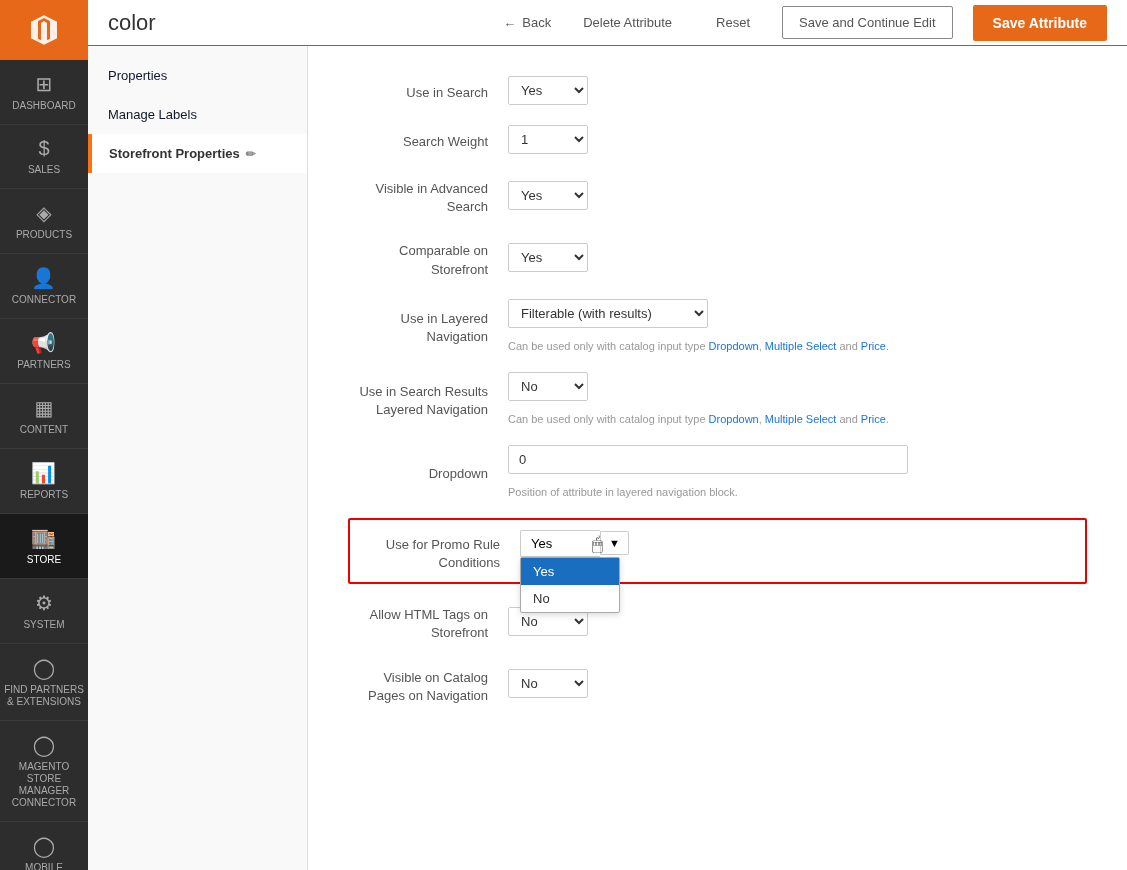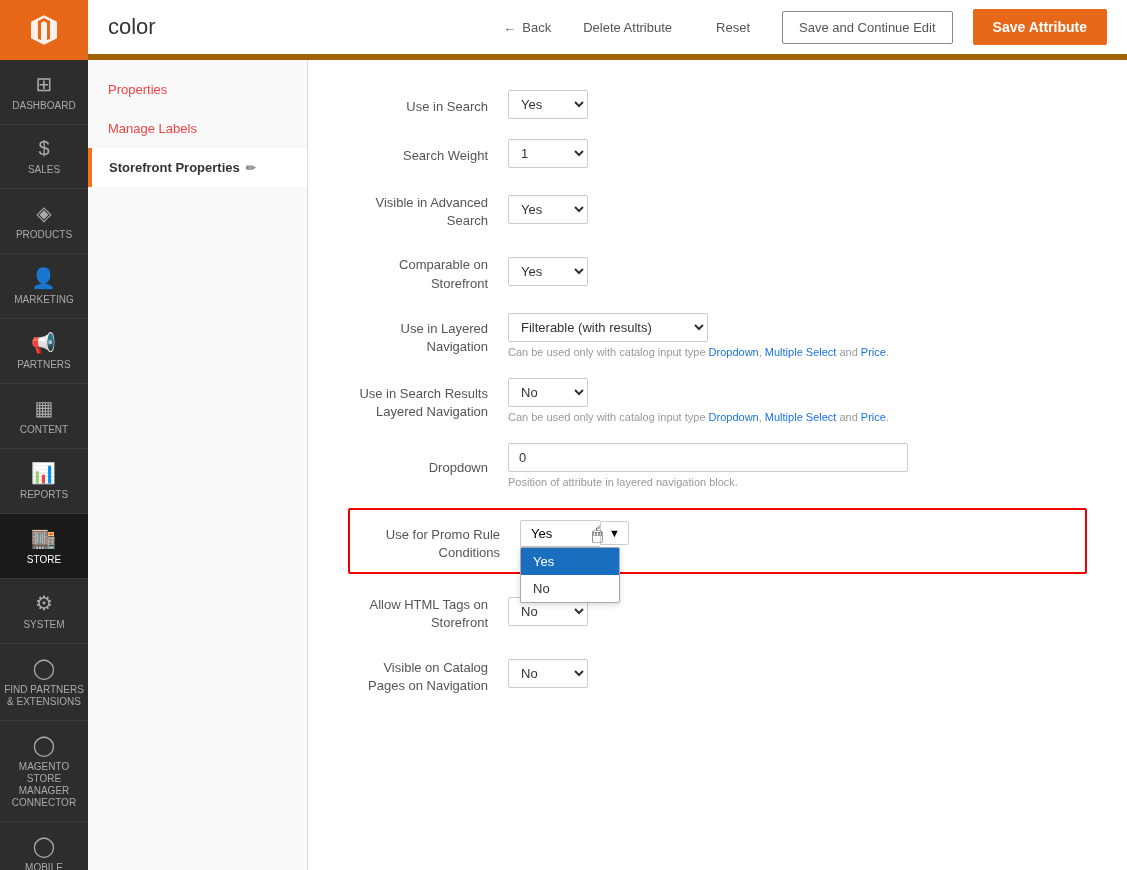--- a/index.html
+++ b/index.html
@@ -47,23 +47,23 @@
       margin-bottom: 4px;
     }
     .sidebar-label { line-height: 1.2; }
 
     
     .main { flex: 1; display: flex; flex-direction: column; overflow: hidden; }
 
     
     .topbar {
       background: #fff;
-      border-bottom: 6px solid #a16207;
+      border-bottom: 1px solid #a16207;
       padding: 0 20px;
-      height: 60px;
+      height: 46px;
       display: flex;
       align-items: center;
       gap: 20px;
       flex-shrink: 0;
     }
     .page-title {
       font-size: 22px;
       font-weight: 300;
       color: #333;
       margin-right: 20px;
@@ -117,21 +117,21 @@
     .left-panel {
       width: 220px;
       background: #f9f9f9;
       border-right: 1px solid #ddd;
       flex-shrink: 0;
       padding: 10px 0;
     }
     .nav-item {
       display: block;
       padding: 12px 20px;
-      color: #ef4444;
+      color: #0f172a;
       cursor: pointer;
       font-size: 13px;
       text-decoration: none;
     }
     .nav-item.active {
       background: #fff;
       color: #333;
       font-weight: 600;
       border-left: 4px solid #f97316;
       padding-left: 17px;
@@ -188,21 +188,21 @@
       padding: 6px 10px;
       border: 1px solid #ccc;
       border-radius: 2px;
       font-size: 13px;
       color: #333;
       width: 400px;
     }
     .form-hint {
       font-size: 11px;
       color: #999;
-      margin-top: 4px;
+      margin-top: 12px;
     }
     .form-hint a { color: #1a73e8; }
 
     
     .promo-row {
       border: 2px solid #e00;
       padding: 10px;
       border-radius: 2px;
       display: flex;
       align-items: flex-start;
@@ -287,21 +287,21 @@
   <div class="sidebar-item">
     <div class="sidebar-icon">$</div>
     <div class="sidebar-label">SALES</div>
   </div>
   <div class="sidebar-item">
     <div class="sidebar-icon">◈</div>
     <div class="sidebar-label">PRODUCTS</div>
   </div>
   <div class="sidebar-item">
     <div class="sidebar-icon">👤</div>
-    <div class="sidebar-label">MARKETING</div>
+    <div class="sidebar-label">CONNECTOR</div>
   </div>
   <div class="sidebar-item">
     <div class="sidebar-icon">📢</div>
     <div class="sidebar-label">PARTNERS</div>
   </div>
   <div class="sidebar-item">
     <div class="sidebar-icon">▦</div>
     <div class="sidebar-label">CONTENT</div>
   </div>
   <div class="sidebar-item">

